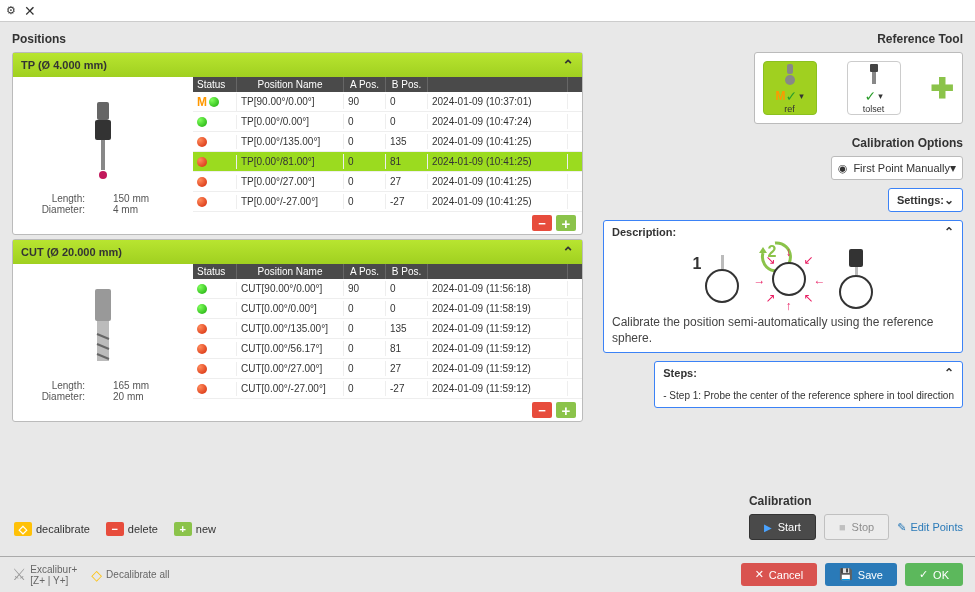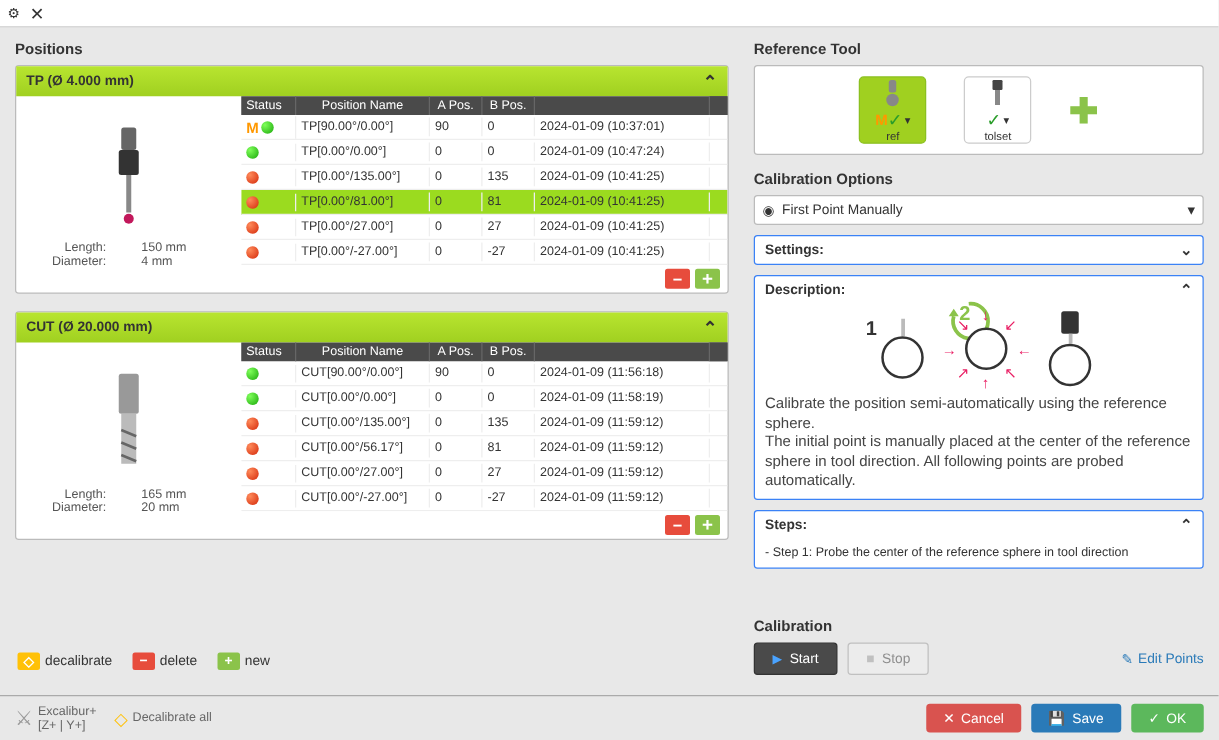--- a/index.html
+++ b/index.html
@@ -5,25 +5,25 @@
 * { box-sizing: border-box; margin: 0; padding: 0; font-family: Arial, sans-serif; }
 body { background: #e8e8e8; font-size: 11px; color: #333; width: 975px; height: 592px; overflow: hidden; position: relative; }
 
 .titlebar { background: #fff; height: 22px; display: flex; align-items: center; padding: 0 6px; border-bottom: 1px solid #ccc; }
 .titlebar-icon { margin-right: 4px; font-size: 11px; }
 .titlebar-title { flex: 1; font-size: 11px; }
 .titlebar-close { font-size: 14px; cursor: pointer; padding: 0 4px; }
 
 .main { display: flex; height: 522px; padding: 10px 12px 4px 12px; gap: 20px; }
 .left-col { flex: 1; display: flex; flex-direction: column; }
-.right-col { width: 360px; display: flex; flex-direction: column; }
+.right-col { width: 360px; display: flex; flex-direction: column; align-items: flex-end; }
 
 .section-title { font-weight: bold; font-size: 12px; margin-bottom: 6px; }
 
-.panel { background: #fff; border: 1px solid #bbb; border-radius: 3px; margin-bottom: 14px; }
+.panel { background: #fff; border: 1px solid #bbb; border-radius: 3px; margin-bottom: 4px; }
 .panel-header { background: linear-gradient(#b8e530,#a0d020); padding: 4px 8px; display: flex; align-items: center; font-size: 11px; font-weight: bold; cursor: pointer; }
 .panel-header .chevron { margin-left: auto; font-size: 14px; }
 .panel-body { display: flex; padding: 0; }
 
 .tool-preview { width: 180px; padding: 8px; display: flex; flex-direction: column; align-items: center; justify-content: center; }
 .tool-svg { width: 40px; height: 90px; margin-bottom: 6px; }
 .tool-meta { font-size: 10px; color: #555; }
 .tool-meta-row { display: flex; justify-content: space-between; width: 140px; }
 .tool-meta-label { text-align: right; width: 60px; padding-right: 8px; }
 .tool-meta-val { width: 60px; }
@@ -427,21 +427,20 @@
               </div>
             </div>
           </div>
           <div class="desc-step">
             <div class="probe-head"></div>
             <div class="probe-stem" style="height:8px"></div>
             <div class="sphere"></div>
           </div>
         </div>
         <div class="desc-text">Calibrate the position semi-automatically using the reference sphere.</div>
-        <div class="desc-text">The initial point is manually placed at the center of the reference sphere in tool direction. All following points are probed automatically.</div>
       </div>
     </div>
 
     <div class="accordion">
       <div class="acc-head">
         <span>Steps:</span>
         <span class="chev">⌃</span>
       </div>
       <div class="acc-body">
         <div>- Step 1: Probe the center of the reference sphere in tool direction</div>

